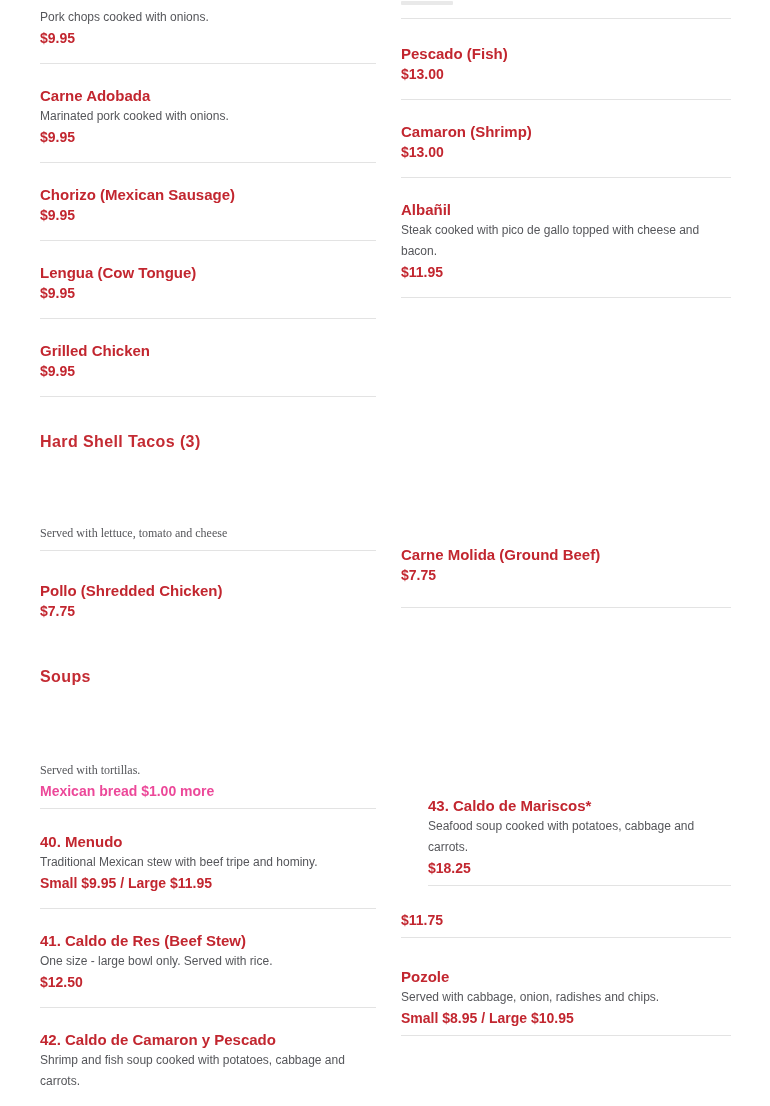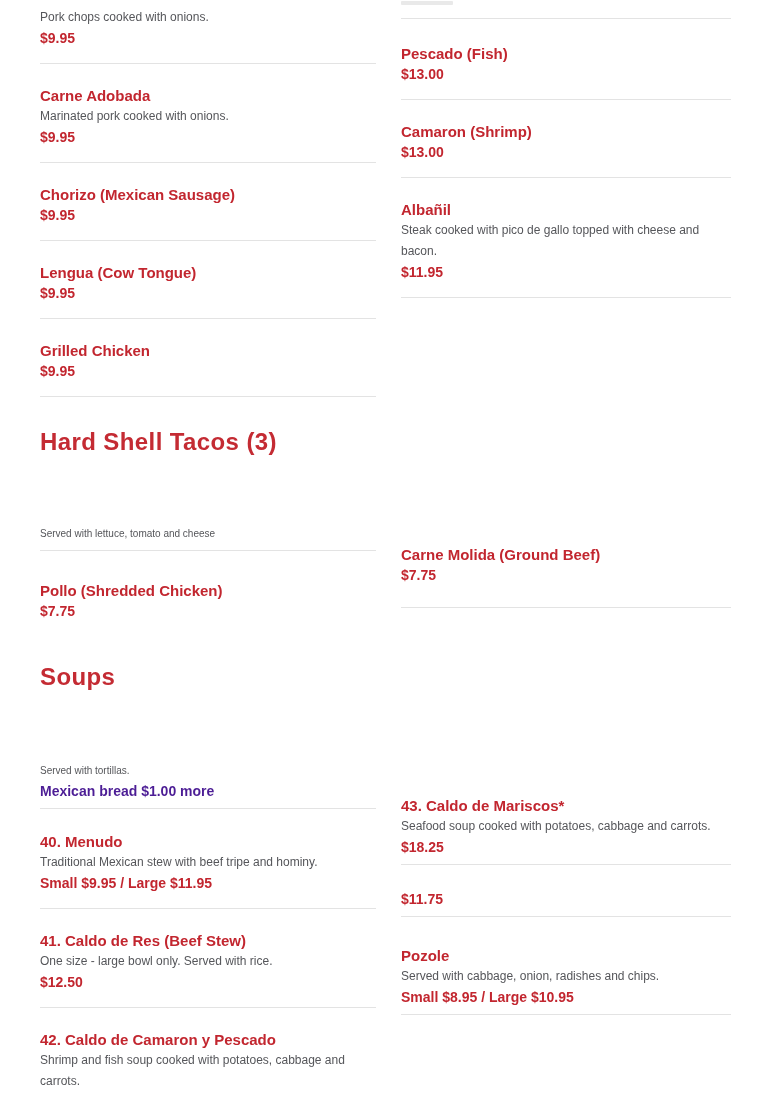--- a/index.html
+++ b/index.html
@@ -12,33 +12,33 @@
   }
   .col { position:absolute; top:0; }
   .col-left  { left:40px;  width:336px; }
   .col-right { left:401px; width:330px; }
 
   .mi { border-bottom:1px solid #e3e3e3; }
   .pb14 { padding-bottom:14px; }
   .pb6  { padding-bottom:6px; }
   .pb4  { padding-bottom:21px; }
   .mb21 { margin-bottom:21px; }
-  .mb24 { margin-bottom:24px; }
+  .mb24 { margin-bottom:24px;margin-left:27px; }
 
   .t { font-size:15px; font-weight:700; color:#c2262f; line-height:21px; }
   .d { font-size:12px; color:#55565a; line-height:21px; }
   .p { font-size:14px; font-weight:700; color:#c2262f; line-height:21px; }
 
   .heading {
-    font-size:24px; font-weight:800; color:#c42b33;
+    font-size:16px; font-weight:800; color:#c42b33;
     line-height:23px; letter-spacing:0.4px;
   }
   .note-block { border-bottom:1px solid #e3e3e3; padding-bottom:6px; }
-  .nb-gray { font-size:10px; color:#55565a; line-height:21px; }
-  .nb-red  { font-size:14px; font-weight:700; color:#4c1d95; line-height:21px; }
+  .nb-gray { font-size:12px; color:#55565a; line-height:21px;font-family:Liberation Serif, serif; }
+  .nb-red  { font-size:14px; font-weight:700; color:#ec4899; line-height:21px; }
 
   .sliver-block { border-bottom:1px solid #e3e3e3; padding-bottom:13px; margin-bottom:24px; }
   .sliver { width:52px; height:4px; background:#e9e9e9; border-radius:1px; margin-top:1px; }
 </style>
 </head>
 <body>
 
 <div class="col col-left">
 
   <div class="mi pb14 mb21" style="margin-top:7px;">

